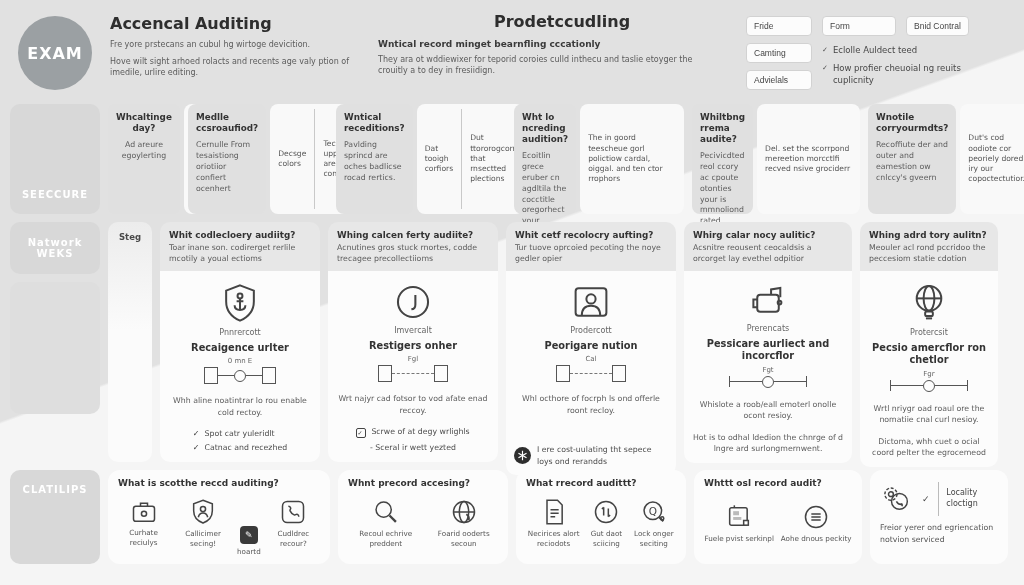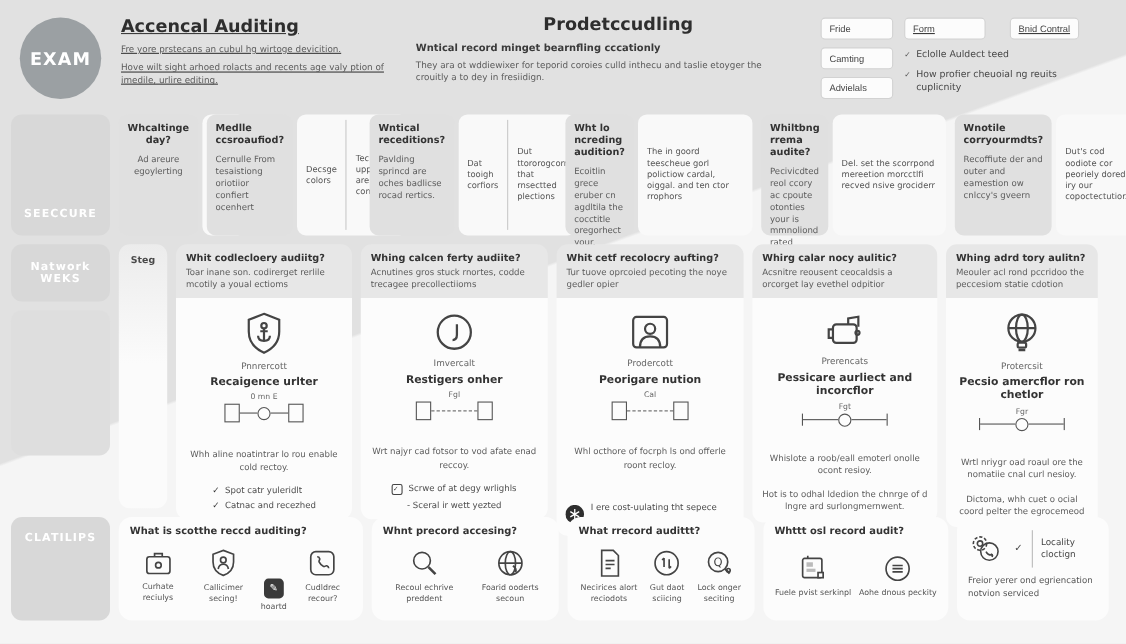--- a/index.html
+++ b/index.html
@@ -13,34 +13,34 @@
     background:linear-gradient(160deg, rgba(0,0,0,0.035) 44%, rgba(255,255,255,0.55) 44.3%);
   }
   .layer { position:relative; z-index:1; }
   
   .header { display:flex; align-items:flex-start; height:92px; }
   .badge {
     width:74px; height:74px; border-radius:50%; background:#9ba0a3; color:#fff;
     display:flex; align-items:center; justify-content:center;
     font-size:16px; font-weight:bold; letter-spacing:1px; margin:8px 18px 0 8px; flex:none;
   }
-  .h-left { width:268px; margin-top:6px;text-decoration:underline; }
+  .h-left { width:268px; margin-top:6px; }
   .h-title { font-size:16px; font-weight:bold; color:#2e2e2e; }
   .h-para { font-size:8px; color:#5b5b5b; margin-top:6px; line-height:1.4; width:240px; }
   .h-center { width:368px; margin-top:4px; }
   .h-center .h-title { text-align:center; }
   .h-sub { font-size:9px; font-weight:bold; color:#3a3a3a; margin-top:8px; }
   .h-center .h-para { width:330px; margin-top:5px; }
   .h-right { flex:1; display:flex; gap:10px; margin-top:8px; }
   .btn-col { display:flex; flex-direction:column; gap:7px; width:66px; }
   .btn {
     background:#fcfcfc; border:1px solid #d2d2d2; border-radius:4px;
     font-size:8.5px; color:#454545; padding:4px 7px; text-align:left; white-space:nowrap;
   }
-  .btn-row { display:flex; gap:22px;text-decoration:underline; }
+  .btn-row { display:flex; gap:10px; }
   .btn.wide { width:74px; }
   .bullets { display:flex; flex-direction:column; gap:7px; margin-top:2px; }
   .bullet { display:flex; gap:5px; font-size:8.5px; color:#474747; width:150px; line-height:1.35; }
   .bullet .bk { font-size:7px; color:#555; margin-top:1px; }
   
   .row { display:flex; gap:8px; }
   .side-tile {
     width:90px; flex:none; background:#d8d8d8; border-radius:10px; color:#fff;
     font-weight:bold; font-size:10px; letter-spacing:1px; text-align:center;
     display:flex; align-items:center; justify-content:center;
@@ -71,21 +71,21 @@
   .r2head { background:#e7e7e7; border-radius:10px 10px 0 0; padding:8px 9px 7px; }
   .r2t { font-size:8.8px; font-weight:bold; color:#333; }
   .r2s { font-size:7.8px; color:#5c5c5c; margin-top:3px; line-height:1.35; }
   .r2body {
     background:#fcfcfc; border-radius:0 0 10px 10px; flex:1; padding:12px 8px 8px;
     display:flex; flex-direction:column; align-items:center; text-align:center; gap:5px;
   }
   .icn { color:#444; flex:none; }
   .sm-label { font-size:8px; color:#666; }
   .card-name { font-size:9.8px; font-weight:bold; color:#333; line-height:1.25; }
-  .diagram { position:relative; display:flex; align-items:center; margin-top:8px; margin-bottom:14px; }
+  .diagram { position:relative; display:flex; align-items:center; margin-top:8px; margin-bottom:2px; }
   .dg-label { position:absolute; top:-10px; left:50%; transform:translateX(-50%); font-size:7px; color:#666; white-space:nowrap; }
   .nd { width:14px; height:17px; border:1.5px solid #555; box-sizing:border-box; background:transparent; }
   .ln { width:16px; border-top:1.5px solid #555; }
   .ln.dash { width:42px; border-top:1.5px dashed #777; }
   .knob { width:10px; height:10px; border:1.5px solid #555; border-radius:50%; background:#fdfdfd; }
   .tick { height:11px; border-left:1.5px solid #555; }
   .sline { width:32px; border-top:1.5px solid #555; }
   .r2para { font-size:7.8px; color:#5c5c5c; line-height:1.45; margin-top:4px; }
   .check-list { display:flex; flex-direction:column; gap:5px; margin-top:6px; align-items:flex-start; }
   .check-row { display:flex; gap:5px; font-size:7.8px; color:#4c4c4c; align-items:flex-start; text-align:left; }

